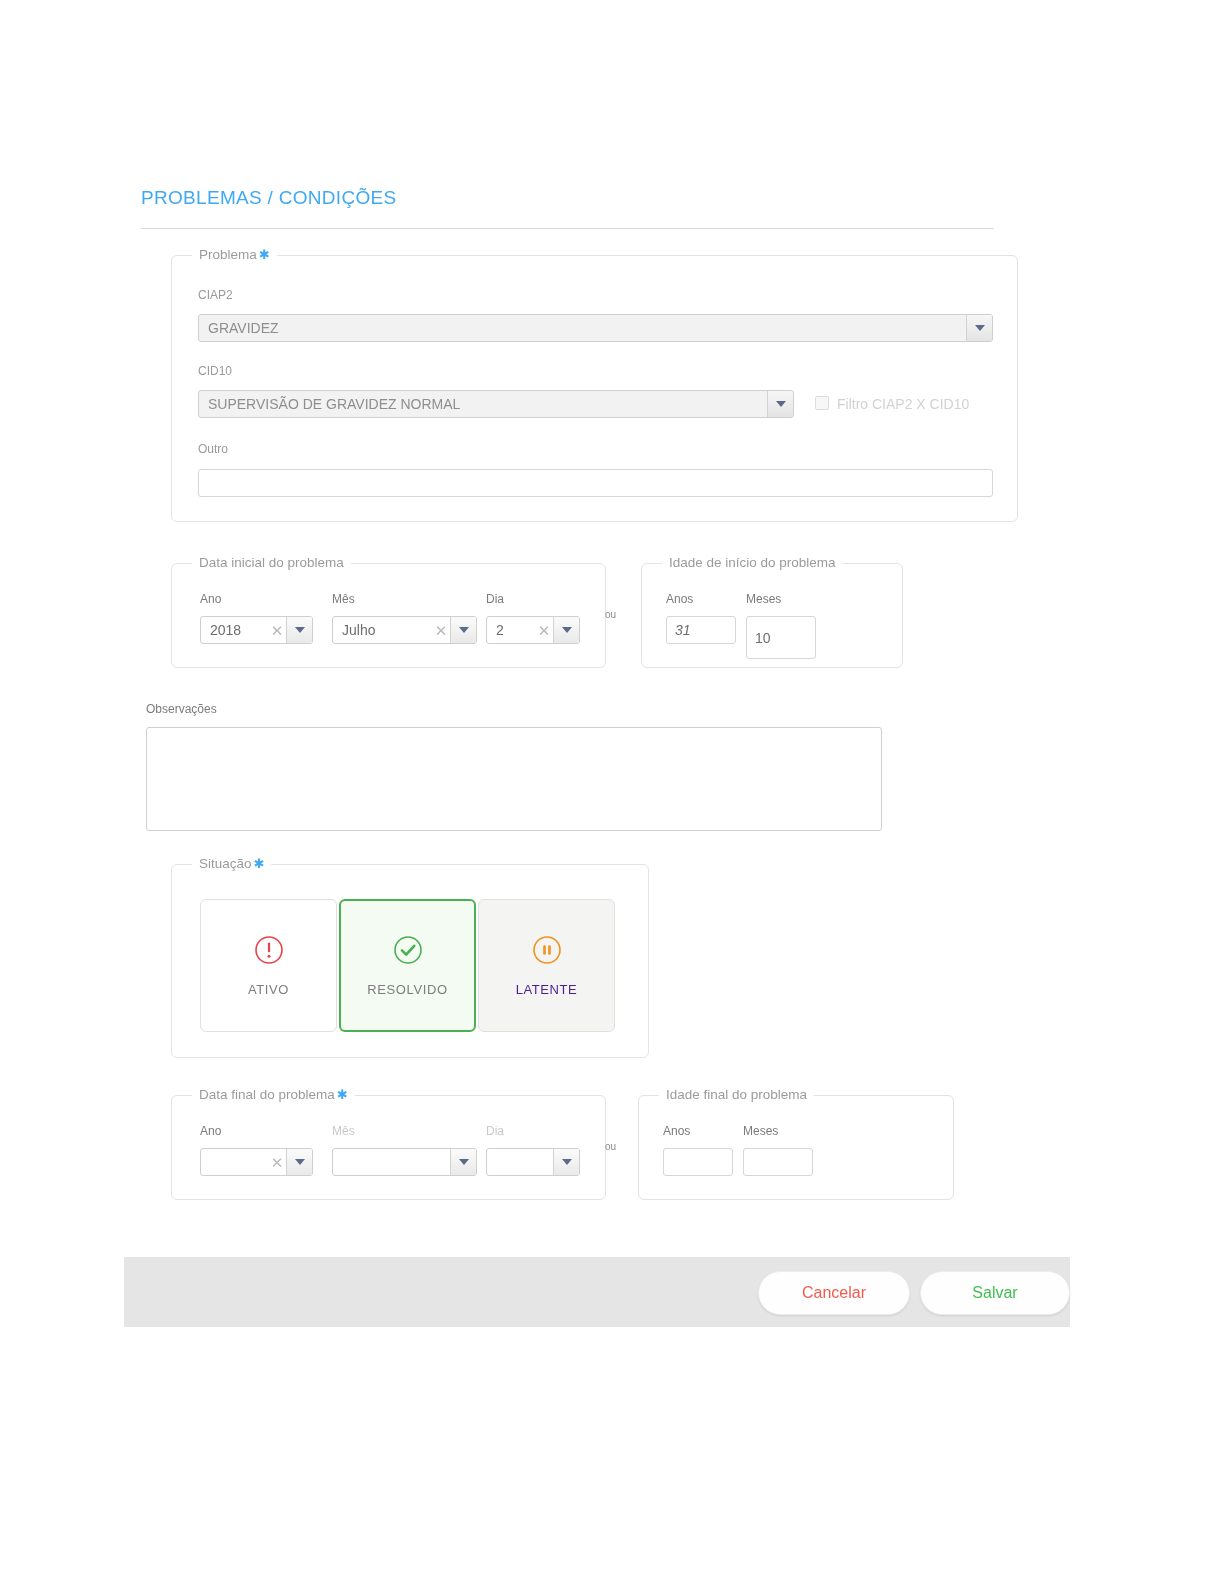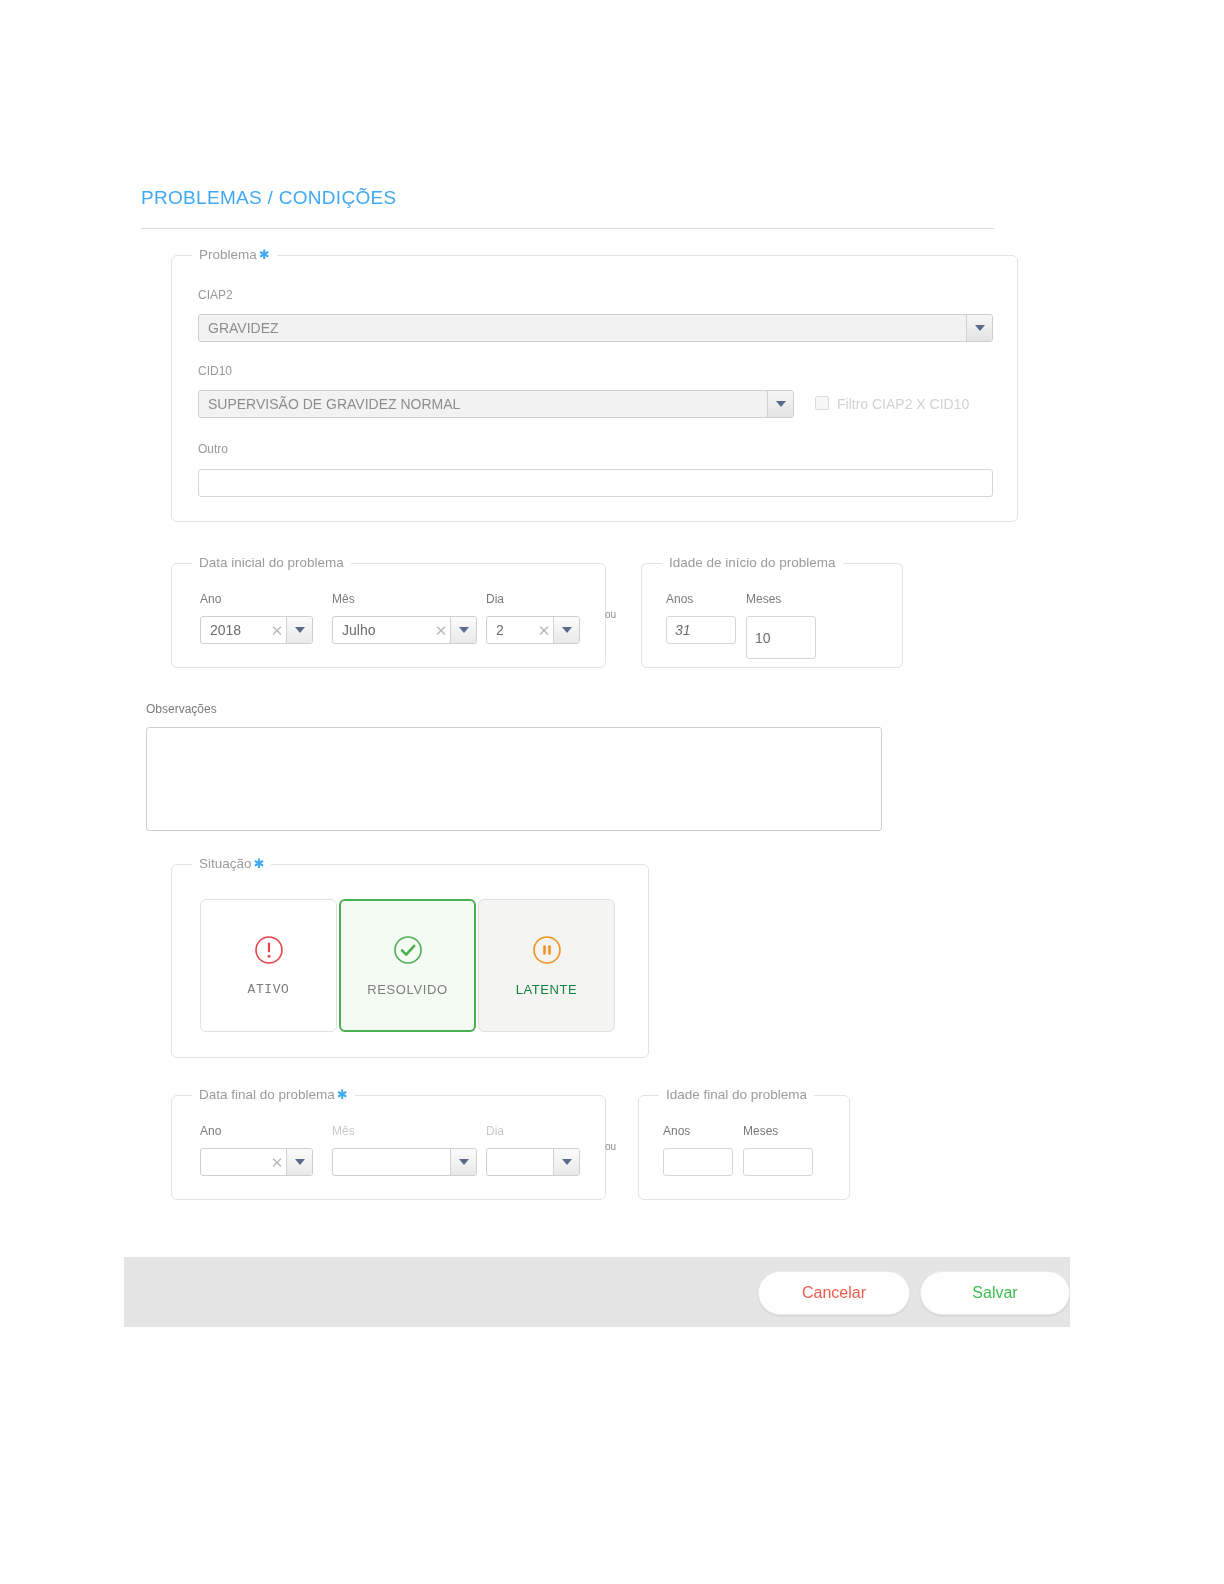--- a/index.html
+++ b/index.html
@@ -134,21 +134,21 @@
     align-items: center; justify-content: center;
     gap: 16px;
     cursor: pointer;
   }
   .card.selected {
     border: 2px solid #4caf50;
     background: #f3fbf2;
   }
   .card.inactive { background: #f4f4f3; }
   .card-lbl { font-size: 13px; letter-spacing: .6px; color: #7d7d7d; }
-  .card.inactive .card-lbl { color: #15803d; }
+  .card.inactive .card-lbl { color: #4c1d95; }
 
   .ico { width: 32px; height: 32px; display:block; }
 
   
   .footer {
     position: absolute;
     left: 124px; top: 1257px;
     width: 946px; height: 70px;
     background: #e5e5e5;
   }
@@ -248,21 +248,21 @@
   </div>
 
   <div class="lbl dark" style="left:146px; top:702px;">Observações</div>
   <div class="ta" style="left:146px; top:727px; width:736px; height:104px;"></div>
 
   <div class="fs" style="left:146px; top:864px; width:478px; height:194px;padding-left:20px;">
     <div class="fs-legend">
       <span>Situação</span><span class="req">✱</span>
     </div>
 
-    <div class="card" style="left:28px; top:34px;font-family:Liberation Mono, monospace;">
+    <div class="card" style="left:28px; top:34px;">
       <svg class="ico" viewBox="0 0 32 32">
         <circle cx="16" cy="16" r="13" fill="none" stroke="#e8434a" stroke-width="1.6"></circle>
         <rect x="14.9" y="8.4" width="2.2" height="10" rx="1.1" fill="#e8434a"></rect>
         <circle cx="16" cy="22.3" r="1.5" fill="#e8434a"></circle>
       </svg>
       <div class="card-lbl">ATIVO</div>
     </div>
 
     <div class="card selected" style="left:167px; top:34px;">
       <svg class="ico" viewBox="0 0 32 32">
@@ -308,21 +308,21 @@
     <div class="sel" style="left:314px; top:52px; width:94px; height:28px;">
       <div class="sel-val"></div>
       <div class="arrow-btn">
           <span class="chev"></span>
         </div>
     </div>
   </div>
 
   <div class="ou" style="left:589px; top:1141px;">ou</div>
 
-  <div class="fs" style="left:613px; top:1095px; width:212px; height:105px;">
+  <div class="fs" style="left:613px; top:1095px; width:316px; height:105px;">
     <div class="fs-legend">Idade final do problema</div>
 
     <div class="lbl dark" style="left:24px; top:28px;">Anos</div>
     <div class="inp" style="left:24px; top:52px; width:70px; height:28px;"></div>
 
     <div class="lbl dark" style="left:104px; top:28px;">Meses</div>
     <div class="inp" style="left:104px; top:52px; width:70px; height:28px;"></div>
   </div>
 
   <div class="footer">

